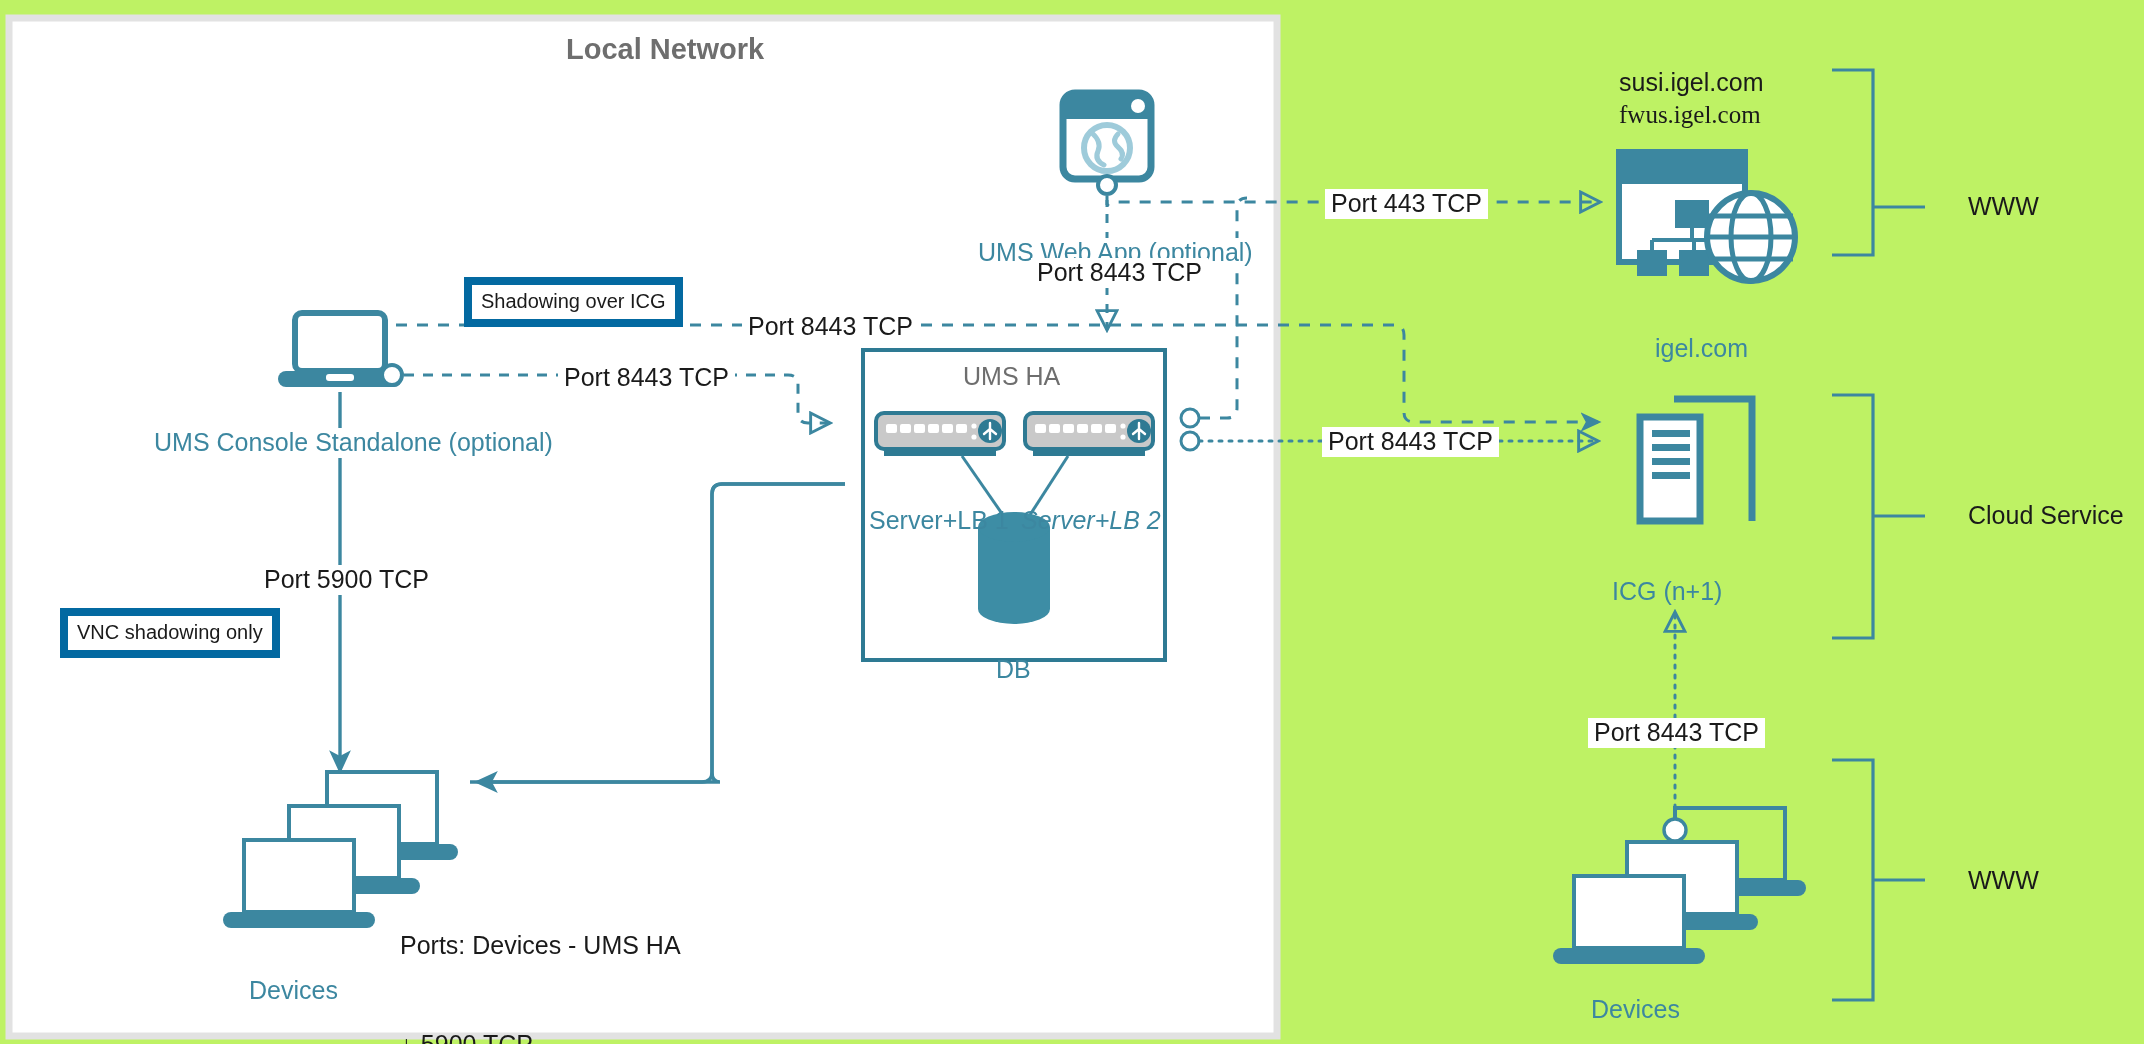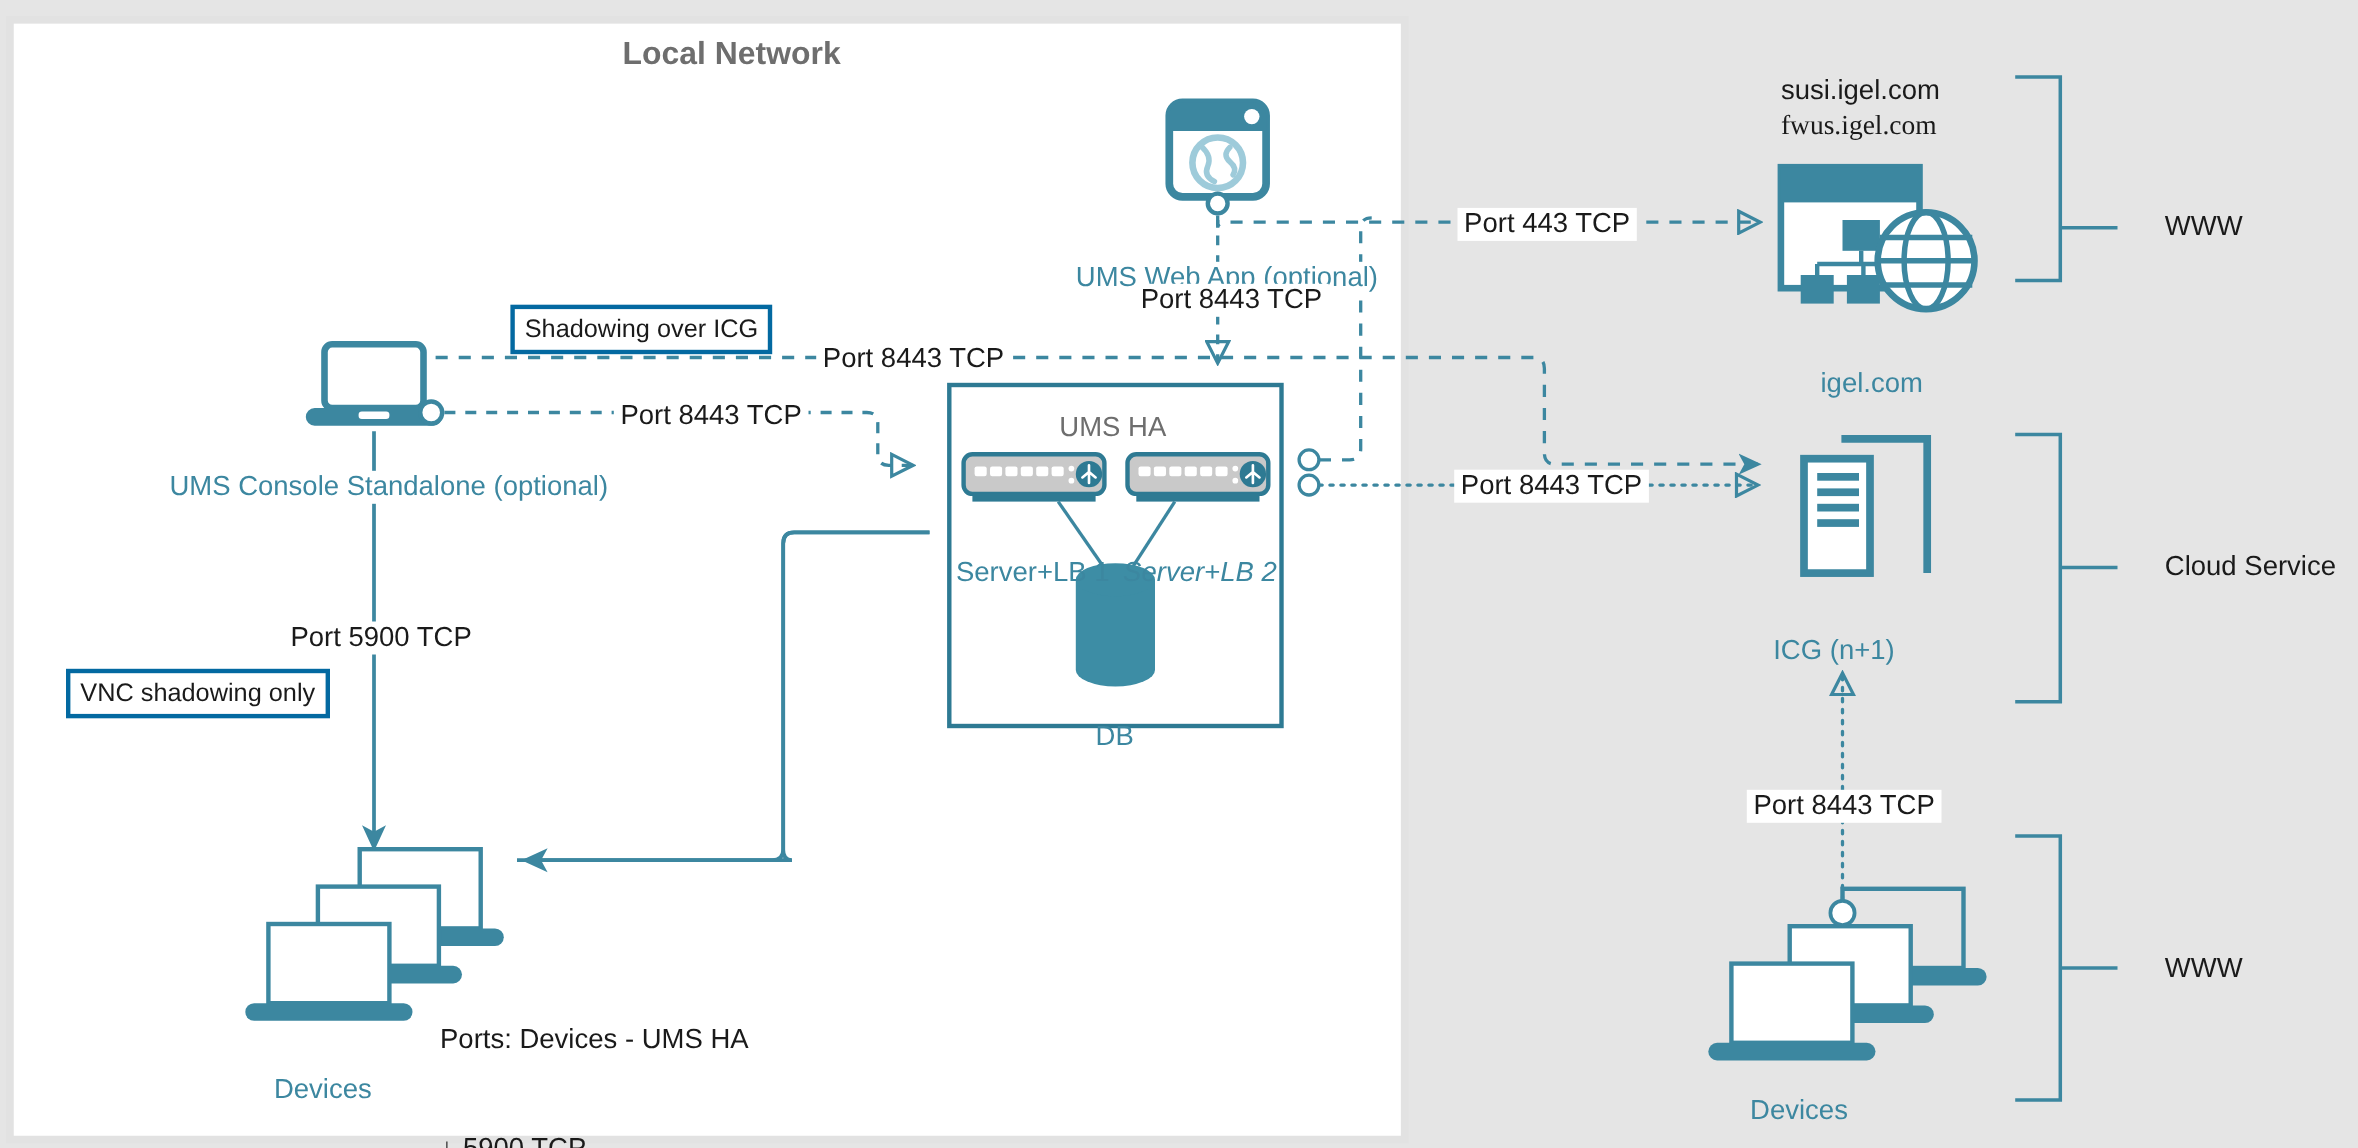--- a/index.html
+++ b/index.html
@@ -5,43 +5,43 @@
   html,body{margin:0;padding:0;background:#ffffff;}
   body{
     font-family:"Liberation Sans", sans-serif;
     -webkit-font-smoothing:antialiased;
   }
   #stage{
     position:relative;
     width:2144px;
     height:1044px;
     overflow:hidden;
-    background:#e5e5e5;
+    background:#bef264;
   }
   #diagram{
     position:absolute;
     left:0; top:0;
     width:2144px;
     height:1044px;
   }
   .lbl{
     position:absolute;
     white-space:pre;
     line-height:1.18;
   }
   .lbl-dark{ color:#1a1a1a; font-size:25px; }
   .lbl-teal{ color:#3C87A0; font-size:25px;margin-top:40px; }
   .lbl-gray-bold{ color:#6E6E6E; font-size:29px; font-weight:bold; }
   .lbl-gray{ color:#6E6E6E; font-size:25px; }
   .lbl-box{
     position:absolute;
-    border:4px solid #0369a1;
+    border:8px solid #0369a1;
     background:#ffffff;
     color:#1a1a1a;
-    font-size:23px;
+    font-size:20px;
     padding:5px 9px 7px 9px;
     white-space:pre;
     line-height:1.1;
   }
   .ports-list{
     position:absolute;
     color:#1a1a1a;
     font-size:25px;
     line-height:1.33;
     white-space:pre;
@@ -241,21 +241,21 @@
   <div class="lbl lbl-dark onwhite pad-h" style="left:1325px; top:189px;">Port 443 TCP</div>
 
   <div class="lbl-box" style="left:464px; top:277px;">Shadowing over ICG</div>
 
   <div class="lbl lbl-dark onwhite pad-h" style="left:742px; top:312px;">Port 8443 TCP</div>
 
   <div class="lbl lbl-dark onwhite pad-h" style="left:558px; top:363px;">Port 8443 TCP</div>
 
   <div class="lbl lbl-teal onwhite pad-h" style="left:148px; top:388px;">UMS Console Standalone (optional)</div>
 
-  <div class="lbl lbl-gray" style="left:963px; top:362px;margin-top:12px;">UMS HA</div>
+  <div class="lbl lbl-gray" style="left:963px; top:362px;">UMS HA</div>
 
   <div class="lbl lbl-teal" style="left:869px; top:466px;">Server+LB 1</div>
   <div class="lbl lbl-teal" style="left:1021px; top:466px;font-style:italic;">Server+LB 2</div>
 
   <div class="lbl lbl-teal" style="left:996px; top:615px;">DB</div>
 
   <div class="lbl lbl-dark onwhite pad-h" style="left:1322px; top:427px;">Port 8443 TCP</div>
 
   <div class="lbl lbl-dark onwhite pad-h" style="left:258px; top:565px;">Port 5900 TCP</div>
 

